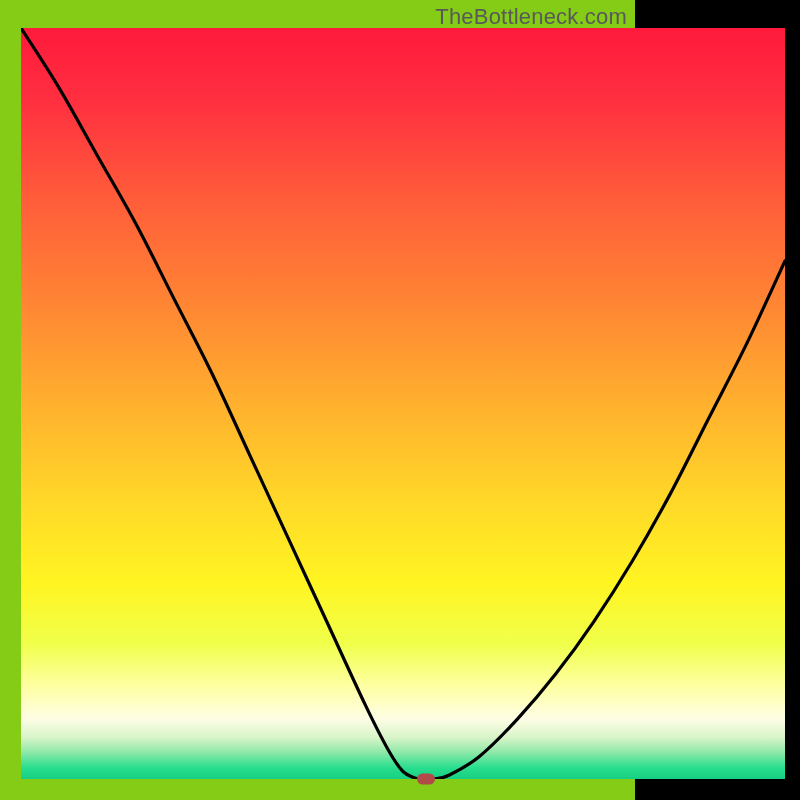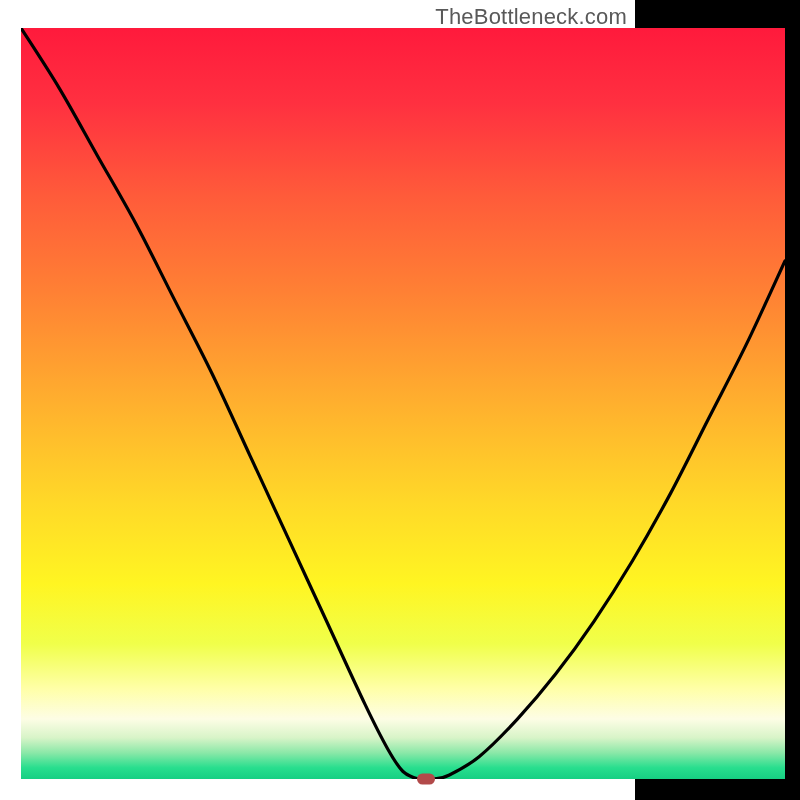--- a/index.html
+++ b/index.html
@@ -8,21 +8,21 @@
     width: 800px;
     height: 800px;
     overflow: hidden;
     background: #000;
     font-family: Arial, Helvetica, sans-serif;
   }
   .frame {
     position: relative;
     width: 635px;
     height: 800px;
-    background: #ffffff;
+    background: #84cc16;
   }
   .watermark {
     position: absolute;
     top: 4px;
     right: 8px;
     color: #595959;
     font-size: 22px;
     font-weight: 500;
     letter-spacing: 0.2px;
     z-index: 5;

